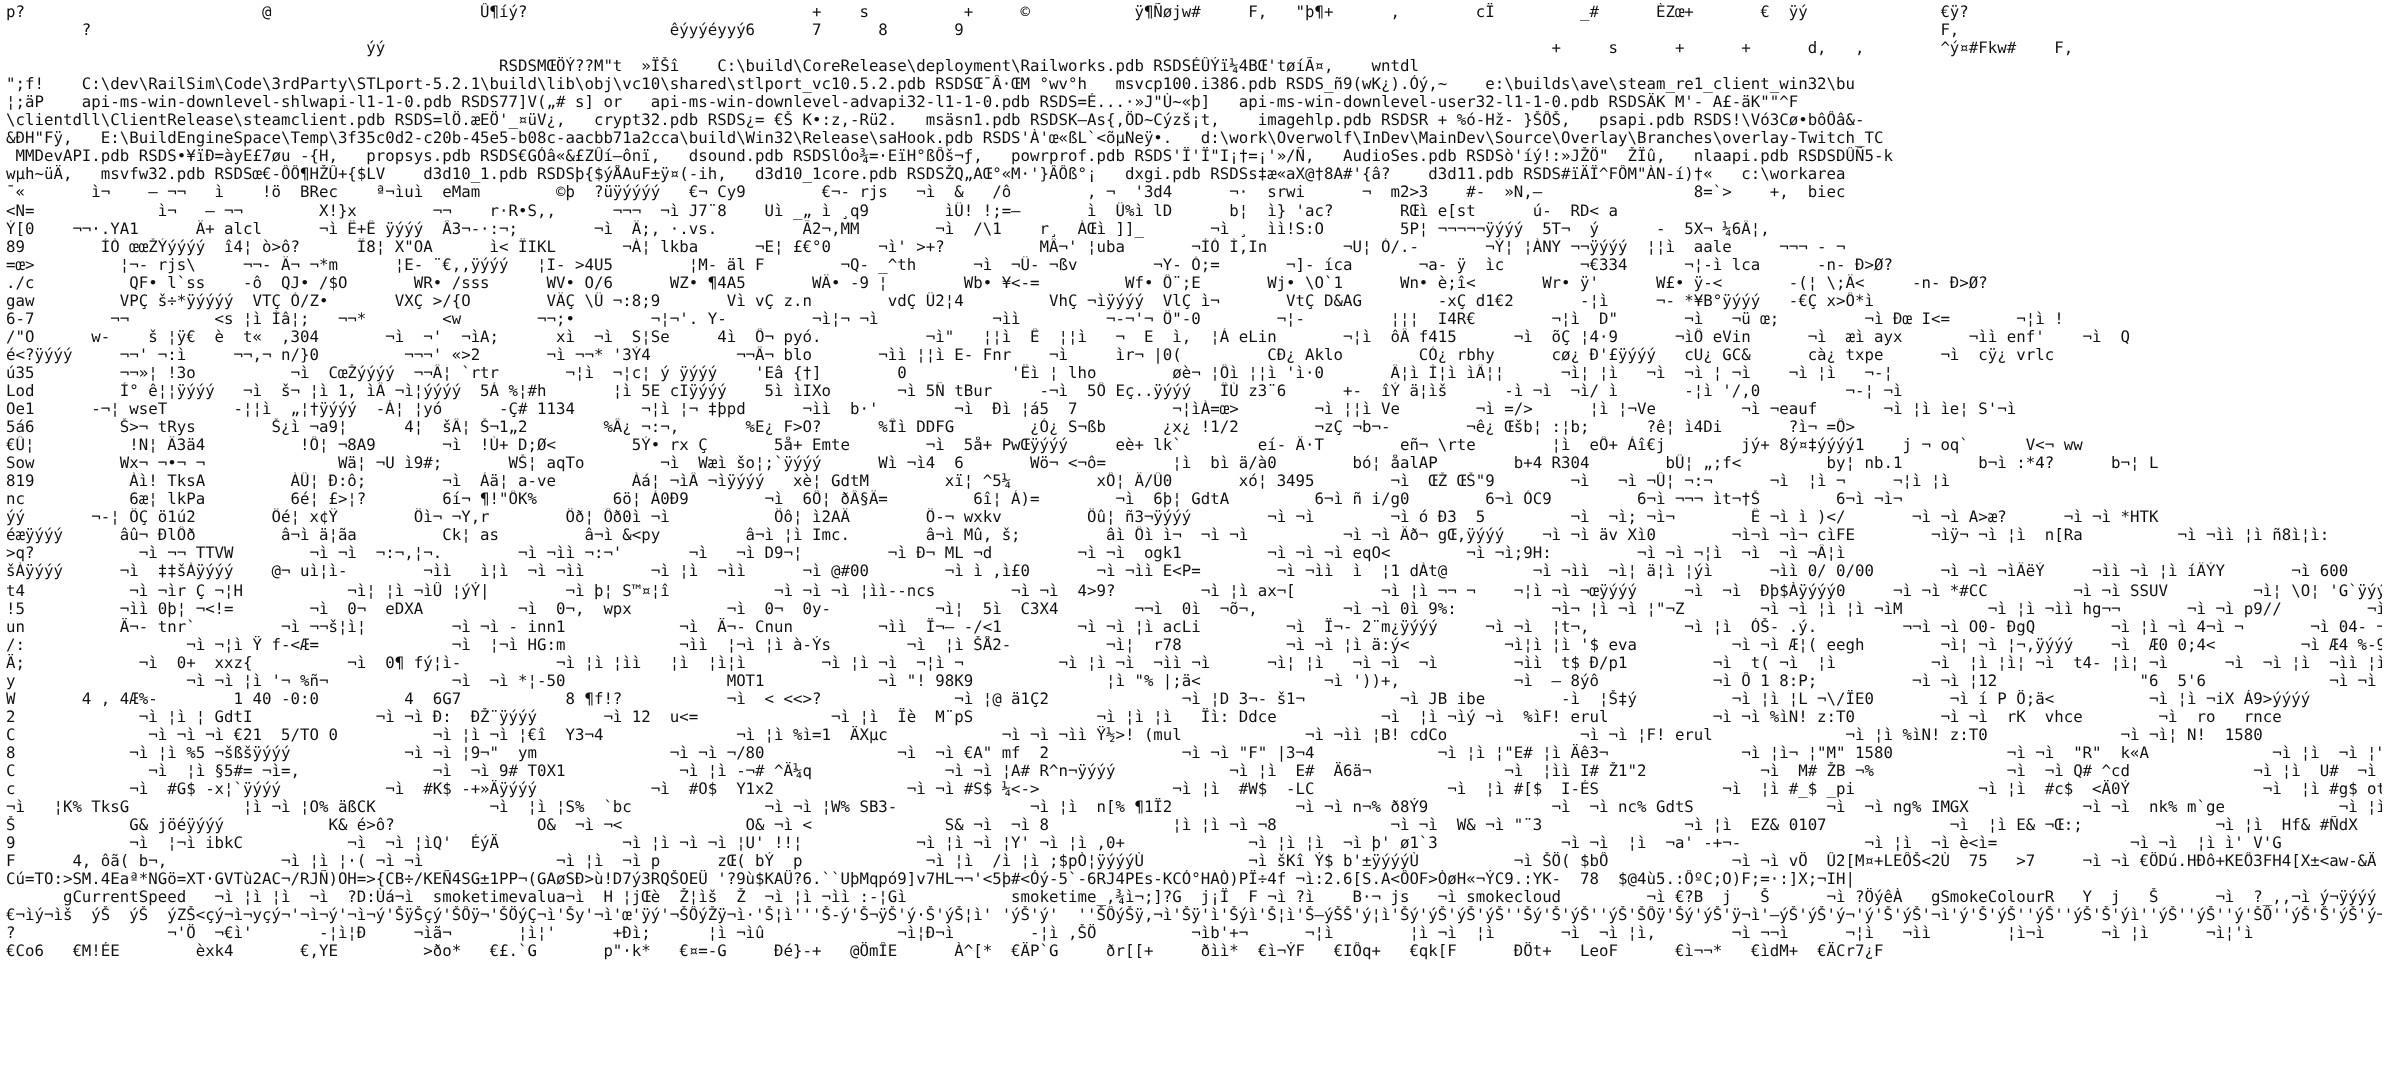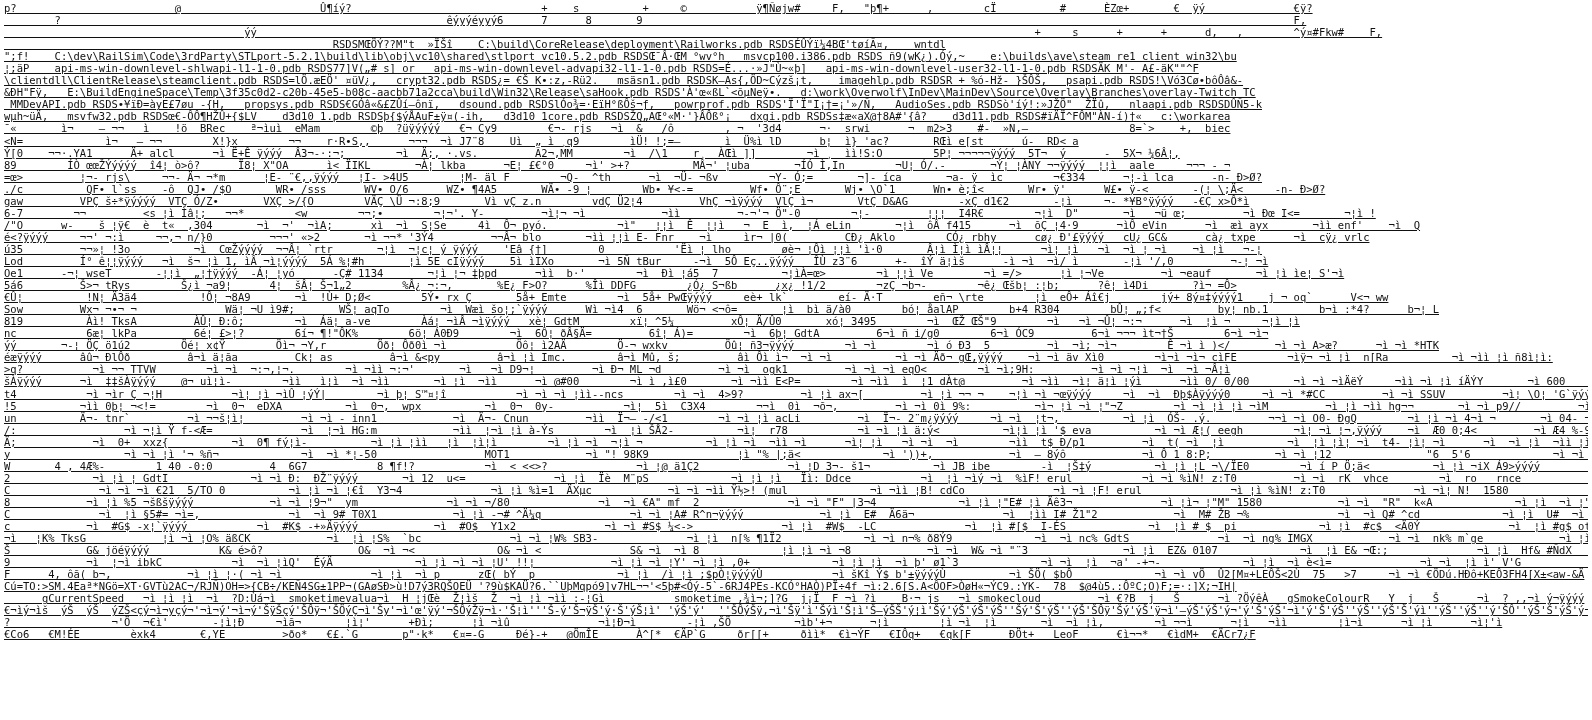--- a/index.html
+++ b/index.html
@@ -24,19 +24,18 @@
     line-height: 12.05px;
     letter-spacing: 0px;
     white-space: pre;
     overflow: hidden;
     word-break: break-all;
   }
   #dump .row {
     display: block;
     height: 12.05px;
     overflow: hidden;
-    text-decoration: underline;
   }
 </style>
 </head>
 <body>
 
 <div id="dump"><span class="row">p?                         @                      Û¶íý?                              +    s          +     ©           ÿ¶Ñøjw#     F,   "þ¶+      ,        cÏ         _#      ÈZœ+       €  ÿý              €ÿ?</span><span class="row">        ?                                                             êýyýéyyý6      7      8       9                                                                                                       F,</span><span class="row">                                      ýý                                                                                                                           +     s      +      +      d,   ,        ^ý¤#Fkw#    F,</span><span class="row">                                                    RSDSMŒÖÝ??M"t  »ÏŠî    C:\build\CoreRelease\deployment\Railworks.pdb RSDSÉÛÝï¼4BŒ'tøíÃ¤,    wntdl</span><span class="row">";f!    C:\dev\RailSim\Code\3rdParty\STLport-5.2.1\build\lib\obj\vc10\shared\stlport_vc10.5.2.pdb RSDSŒ¯Â·ŒM °wv°h   msvcp100.i386.pdb RSDS_ñ9(wK¿).Óý,~    e:\builds\ave\steam_re1_client_win32\bu</span><span class="row">¦;äP    api-ms-win-downlevel-shlwapi-l1-1-0.pdb RSDS77]V(„# s] or   api-ms-win-downlevel-advapi32-l1-1-0.pdb RSDS=É...·»J"Ù~«þ]   api-ms-win-downlevel-user32-l1-1-0.pdb RSDSÄK M'- A£-äK""^F</span><span class="row">\clientdll\ClientRelease\steamclient.pdb RSDS=lÖ.æEÖ'_¤üV¿,   crypt32.pdb RSDS¿= €Š K•:z,-Rü2.   msäsn1.pdb RSDSK—As{,ÖD~Cýzš¡t,    imagehlp.pdb RSDSR + %ó-Hž- }ŠÔŠ,   psapi.pdb RSDS!\Vó3Cø•bôÔâ&amp;-</span><span class="row">&amp;ÐH"Fÿ,   E:\BuildEngineSpace\Temp\3f35c0d2-c20b-45e5-b08c-aacbb71a2cca\build\Win32\Release\saHook.pdb RSDS'À'œ«ßL`&lt;õµNeÿ•.   d:\work\Overwolf\InDev\MainDev\Source\Overlay\Branches\overlay-Twitch_TC</span><span class="row"> MMDevAPI.pdb RSDS•¥ïÐ=àyE£7øu -{H,   propsys.pdb RSDS€GÓâ«&amp;£ZÛí—ônï,   dsound.pdb RSDSlÓo¾=·EïH°ßÔš¬ƒ,   powrprof.pdb RSDS'Ï'Ï"I¡†=¡'»/Ñ,   AudioSes.pdb RSDSò'íý!:»JŽÖ"  ŽÏû,   nlaapi.pdb RSDSDÛÑ5-k</span><span class="row">wµh~üÄ,   msvfw32.pdb RSDSœ€-ÔÔ¶HŽÛ+{$LV    d3d10_1.pdb RSDSþ{$ýÅAuF±ÿ¤(-ih,   d3d10_1core.pdb RSDSŽQ„AŒ°«M·'}ÂÔß°¡   dxgi.pdb RSDSs‡æ«aX@†8A#'{â?    d3d11.pdb RSDS#ïÄÏ^FÔM"ÀN-í)†«   c:\workarea</span><span class="row">¯«       ì¬    — ¬¬   ì    !ö  BRec    ª¬ìuì  eMam        ©þ  ?üÿýýýý   €¬ Cy9        €¬- rjs   ¬ì  &amp;   /ô        , ¬  '3d4      ¬·  srwi      ¬  m2&gt;3    #-  »N,—                8=`&gt;    +,  biec</span><span class="row">&lt;N=             ì¬   — ¬¬        X!}x        ¬¬    r·R•S,,      ¬¬¬  ¬ì J7¨8    Uì _„ ì ¸q9        ìÜ! !;=—       ì  Ü%ì lD      b¦  ì} 'ac?       RŒì e[st      ú-  RD&lt; a</span><span class="row">Ý[0    ¬¬·.YA1      Ä+ alcl      ¬ì Ë+Ê ÿýýý  Â3¬-·:¬;        ¬ì  Ä;, ·.vs.         Ã2¬,MM        ¬ì  /\1    r¸  ÀŒì ]]_       ¬ì ¸  ìì!S:O        5P¦ ¬¬¬¬¬ÿýýý  5T¬  ý      -  5X¬ ¼6Â¦,</span><span class="row">89        ÍÒ œœŽÝýýýý  î4¦ ò&gt;ô?      Ï8¦ X"OA      ì&lt; ÏIKL       ¬À¦ lkba      ¬E¦ £€°0     ¬ì' &gt;+?          MÂ¬' ¦uba       ¬ÍÓ Ì,In        ¬U¦ Ó/.-       ¬Ý¦ ¦ÀNY ¬¬ÿýýý  ¦¦ì  aale     ¬¬¬ - ¬</span><span class="row">=œ&gt;         ¦¬- rjs\     ¬¬- Ä¬ ¬*m      ¦E- ¨€,,ÿýýý   ¦I- &gt;4U5        ¦M- äl F        ¬Q- _^th      ¬ì  ¬Ü- ¬ßv        ¬Y- Ó;=       ¬]- íca       ¬a- ÿ  ìc        ¬€334      ¬¦-ì lca      -n- Ð&gt;Ø?</span><span class="row">./c          QF• l`ss    -ô  QJ• /$O       WR• /sss      WV• O/6      WZ• ¶4A5       WÄ• -9 ¦        Wb• ¥&lt;-=         Wf• Ô¨;E       Wj• \O`1      Wn• è;î&lt;       Wr• ÿ'      W£• ÿ-&lt;       -(¦ \;Ä&lt;     -n- Ð&gt;Ø?</span><span class="row">gaw         VPÇ š÷*ÿýýýý  VTÇ Ó/Z•       VXÇ &gt;/{O        VÄÇ \Ü ¬:8;9       Vì vÇ z.n        vdÇ Ü2¦4         VhÇ ¬ìÿýýý  VlÇ ì¬       VtÇ D&amp;AG        -xÇ d1€2       -¦ì     ¬- *¥B°ÿýýý   -€Ç x&gt;Ô*ì</span><span class="row">6-7        ¬¬         &lt;s ¦ì Ìâ¦;   ¬¬*        &lt;w        ¬¬;•        ¬¦¬'. Y-         ¬ì¦¬ ¬ì            ¬ìì         ¬-¬'¬ Ö"-0        ¬¦-         ¦¦¦  I4R€        ¬¦ì  D"       ¬ì   ¬ü œ;         ¬ì Ðœ I&lt;=       ¬¦ì !</span><span class="row">/"O      w-    š ¦ÿ€  è  t«  ,304       ¬ì  ¬'  ¬ìA;      xì  ¬ì  S¦Se     4ì  Ô¬ pyó.           ¬ì"   ¦¦ì  Ê  ¦¦ì   ¬  E  ì,  ¦Á eLin       ¬¦ì  ôÂ f415      ¬ì  õÇ ¦4·9      ¬ìÔ eVin      ¬ì  æì ayx       ¬ìì enf'    ¬ì  Q</span><span class="row">é&lt;?ÿýýý     ¬¬' ¬:ì     ¬¬,¬ n/}0         ¬¬¬' «&gt;2       ¬ì ¬¬* '3Ý4         ¬¬Â¬ blo       ¬ìì ¦¦ì E- Fnr    ¬ì     ìr¬ |0(         CÐ¿ Aklo        CÓ¿ rbhy      cø¿ Ð'£ÿýýý   cU¿ GC&amp;      cà¿ txpe      ¬ì  cÿ¿ vrlc</span><span class="row">ú35         ¬¬»¦ !3o          ¬ì  CœŽýýýý  ¬¬Â¦ `rtr       ¬¦ì  ¬¦c¦ ý ÿýýý    'Eâ {†]        0           'Ëì ¦ lho        øè¬ ¦Ôì ¦¦ì 'ì·0       Â¦ì Ì¦ì ìÂ¦¦      ¬ì¦ ¦ì   ¬ì  ¬ì ¦ ¬ì    ¬ì ¦ì   ¬-¦</span><span class="row">Lod         Í° ê¦¦ÿýýý   ¬ì  š¬ ¦ì 1, ìÂ ¬ì¦ýýýý  5Á %¦#h       ¦ì 5E cIÿýýý    5ì ìIXo       ¬ì 5Ñ tBur     -¬ì  5Ô Eç..ÿýýý   ÎÙ z3¨6      +-  îÝ ä¦ìš      -ì ¬ì  ¬ì/ ì       -¦ì '/,0         ¬-¦ ¬ì</span><span class="row">Oe1      -¬¦ wseT       -¦¦ì  „¦†ÿýýý  -Á¦ ¦yó      -Ç# 1134       ¬¦ì ¦¬ ‡þpd      ¬ìì  b·'        ¬ì  Ðì ¦á5  7          ¬¦ìÀ=œ&gt;        ¬ì ¦¦ì Ve        ¬ì =/&gt;      ¦ì ¦¬Ve         ¬ì ¬eauf       ¬ì ¦ì ìe¦ S'¬ì</span><span class="row">5á6         Š&gt;¬ tRys        Š¿ì ¬a9¦      4¦  šÂ¦ Š¬1„2        %Â¿ ¬:¬,       %E¿ F&gt;O?      %Îì DDFG        ¿Ó¿ S¬ßb      ¿x¿ !1/2        ¬zÇ ¬b¬-        ¬ê¿ Œšb¦ :¦b;      ?ê¦ ì4Di       ?ì¬ =Ô&gt;</span><span class="row">€Û¦          !N¦ Ä3ä4          !Ô¦ ¬8A9       ¬ì  !Ù+ D;Ø&lt;        5Ý• rx Ç       5å+ Emte        ¬ì  5å+ PwŒÿýýý     eè+ lk`        eí- Ä·T        eñ¬ \rte        ¦ì  eÔ+ Áî€j        jý+ 8ý¤‡ýýýý1    j ¬ oq`      V&lt;¬ ww</span><span class="row">Sow         Wx¬ ¬•¬ ¬              Wä¦ ¬U ì9#;       WŠ¦ aqTo        ¬ì  Wæì šo¦;`ÿýýý      Wì ¬ì4  6       Wö¬ &lt;¬ô=       ¦ì  bì ä/à0        bó¦ åalAP        b+4 R304        bÛ¦ „;f&lt;         by¦ nb.1        b¬ì :*4?      b¬¦ L</span><span class="row">819          Àì! TksA         ÀÛ¦ Ð:ô;        ¬ì  Áä¦ a-ve        Àá¦ ¬ìÂ ¬ìÿýýý   xè¦ GdtM        xï¦ ^5¼         xÔ¦ Ä/Û0       xó¦ 3495        ¬ì  ŒŽ ŒŠ"9        ¬ì   ¬ì ¬Û¦ ¬:¬      ¬ì  ¦ì ¬     ¬¦ì ¦ì</span><span class="row">nc           6æ¦ lkPa         6é¦ £&gt;¦?        6í¬ ¶!"ÔK%        6ö¦ Á0Ð9        ¬ì  6Ô¦ ðÂ§Ä=         6î¦ Á)=        ¬ì  6þ¦ GdtA         6¬ì ñ i/g0        6¬ì ÓC9         6¬ì ¬¬¬ ìt¬†Š        6¬ì ¬ì¬</span><span class="row">ýý       ¬-¦ ÖÇ ö1ú2        Öé¦ x¢Ÿ        Öì¬ ¬Y,r        Öð¦ Ôð0ì ¬ì           Öô¦ ì2AÄ        Ö-¬ wxkv         Öû¦ ñ3¬ÿýýý        ¬ì ¬ì        ¬ì ó Ð3  5         ¬ì  ¬ì; ¬ì¬        Ê ¬ì ì )&lt;/       ¬ì ¬ì A&gt;æ?      ¬ì ¬ì *HTK</span><span class="row">éæÿýýý      âû¬ ÐlÔð         â¬ì ä¦ãa         Ck¦ as         â¬ì &amp;&lt;py         â¬ì ¦ì Imc.        â¬ì Mû, š;         âì Ôì ì¬  ¬ì ¬ì          ¬ì ¬ì Äð¬ gŒ,ÿýýý    ¬ì ¬ì äv Xì0        ¬ì¬ì ¬ì¬ cìFE        ¬ìÿ¬ ¬ì ¦ì  n[Ra          ¬ì ¬ìì ¦ì ñ8ì¦ì:</span><span class="row">&gt;q?           ¬ì ¬¬ TTVW        ¬ì ¬ì  ¬:¬,¦¬.        ¬ì ¬ìì ¬:¬'       ¬ì   ¬ì D9¬¦         ¬ì Ð¬ ML ¬d         ¬ì ¬ì  ogk1         ¬ì ¬ì ¬ì eqO&lt;        ¬ì ¬ì;9H:         ¬ì ¬ì ¬¦ì  ¬ì  ¬ì ¬Â¦ì</span><span class="row">šÀÿýýý      ¬ì  ‡‡šÀÿýýý    @¬ uì¦ì-        ¬ìì   ì¦ì  ¬ì ¬ìì       ¬ì ¦ì  ¬ìì      ¬ì @#00        ¬ì ì ,ì£0       ¬ì ¬ìì E&lt;P=        ¬ì ¬ìì  ì  ¦1 dÀt@         ¬ì ¬ìì  ¬ì¦ ä¦ì ¦ýì      ¬ìì 0/ 0/00       ¬ì ¬ì ¬ìÄëÝ     ¬ìì ¬ì ¦ì íÄÝY       ¬ì 600          ¬ì"¦ì t0,:        ¬ì ìì ¦ì ìûÝF        ¬ì ¬ì ¦ì¦</span><span class="row">t4           ¬ì ¬ìr Ç ¬¦H           ¬ì¦ ¦ì ¬ìÛ ¦ýÝ|        ¬ì þ¦ S™¤¦î           ¬ì ¬ì ¬ì ¦ìì--ncs        ¬ì ¬ì  4&gt;9?         ¬ì ¦ì ax¬[         ¬ì ¦ì ¬¬ ¬    ¬¦ì ¬ì ¬œÿýýý     ¬ì  ¬ì  Ðþ$Àÿýýý0     ¬ì ¬ì *#CC         ¬ì ¬ì SSUV         ¬ì¦ \O¦ 'G`ÿýýý  ¬ì  Ú#¬ &gt;/&lt;-</span><span class="row">!5          ¬ìì 0þ¦ ¬&lt;!=        ¬ì  0¬  eDXA          ¬ì  0¬,  wpx          ¬ì  0¬  0y-           ¬ì¦  5ì  C3X4        ¬¬ì  0ì  ¬õ¬,         ¬ì ¬ì 0ì 9%:          ¬ì¬ ¦ì ¬ì ¦"¬Z        ¬ì ¬ì ¦ì ¦ì ¬ìM         ¬ì ¦ì ¬ìì hg¬¬       ¬ì ¬ì p9//         ¬ì ¦ì ¬ì»+  Ž4"5       ¬ì §/- þ¦ì·ô7</span><span class="row">un          Ä¬- tnr`         ¬ì ¬¬š¦ì¦         ¬ì ¬ì - inn1            ¬ì  Ä¬- Cnun         ¬ìì  Ï¬— -/&lt;1        ¬ì ¬ì ¦ì acLi         ¬ì  Ï¬- 2¨m¿ÿýýý     ¬ì ¬ì  ¦t¬,          ¬ì ¦ì  ÓŠ- .ý.         ¬¬ì ¬ì O0- ÐgQ        ¬ì ¦ì ¬ì 4¬ì ¬       ¬ì 04- ¬¬ÿýýý</span><span class="row">/:                 ¬ì ¬¦ì Ÿ f-&lt;Æ=              ¬ì  ¦¬ì HG:m            ¬ìì  ¦¬ì ¦ì à-Ýs        ¬ì  ¦ì ŠÅ2-          ¬ì¦  r78           ¬ì ¬ì ¦ì ä:ý&lt;          ¬ì¦ì ¦ì '$ eva          ¬ì ¬ì Æ¦( eegh        ¬ì¦ ¬ì ¦¬,ÿýýý    ¬ì  Æ0 0;4&lt;         ¬ì Æ4 %-9µÿýýý   ¬ì Æ8  $‡#        ¬ì ¦ì  ¬¦ì  -pý%         ¬ì ¦ì</span><span class="row">Ä;            ¬ì  0+  xxz{          ¬ì  0¶ fý¦ì-          ¬ì ¦ì ¦ìì   ¦ì  ¦ì¦ì        ¬ì ¦ì ¬ì  ¬¦ì ¬          ¬ì ¦ì ¬ì  ¬ìì ¬ì      ¬ì¦ ¦ì   ¬ì ¬ì  ¬ì        ¬ìì  t$ Ð/p1         ¬ì  t( ¬ì  ¦ì          ¬ì  ¦ì ¦ì¦ ¬ì  t4- ¦ì¦ ¬ì      ¬ì  ¬ì ¦ì  ¬ìì ¦ì         ¬ì   ¬ì ¦ì -¦-          ¬ì ¬ì ¬ì ¦ì  hì        ¬ì  ¦ì  ¦ì</span><span class="row">y                  ¬ì ¬ì ¦ì '¬ %ñ¬             ¬ì  ¬ì *¦-50                 MOT1            ¬ì "! 98K9              ¦ì "% |;ä&lt;             ¬ì '))+,            ¬ì  — 8ýô            ¬ì Ô 1 8:P;          ¬ì ¬ì ¦12               "6  5'6             ¬ì ¬ì ': Ä¾"n          ¬ì  &gt; äU:µÿýýý         ¬ì "B î7ô8</span><span class="row">W       4 , 4Æ%-        1 40 -0:0         4  6G7           8 ¶f!?           ¬ì  &lt; &lt;&lt;&gt;?              ¬ì ¦@ ä1Ç2              ¬ì ¦D 3¬- š1¬          ¬ì JB ibe        -ì  ¦Š‡ý          ¬ì ¦ì ¦L ¬\/ÏE0        ¬ì í P Ö;ä&lt;          ¬ì ¦ì ¬iX Á9&gt;ýýýý         ¬ì ¦ì ý2#4</span><span class="row">2             ¬ì ¦ì ¦ GdtI             ¬ì ¬ì Ð:  ÐŽ¨ÿýýý       ¬ì 12  u&lt;=              ¬ì ¦ì  Ïè  M¨pS             ¬ì ¦ì ¦ì   Ïì: Ddce           ¬ì  ¦ì ¬ìý ¬ì  %ìF! erul           ¬ì ¬ì %ìN! z:T0         ¬ì ¬ì  rK  vhce        ¬ì  ro   rnce             ¬ì rŠ     rïe            ¬ì rw   Ewce            ¬ì r[</span><span class="row">C              ¬ì ¬ì ¬ì €21  5/TO 0          ¬ì ¦ì ¬ì ¦€î  Y3¬4              ¬ì ¦ì %ì=1  ÄXµc            ¬ì ¬ì ¬ìì Ÿ½&gt;! (mul             ¬ì ¬ìì ¦B! cdCo              ¬ì ¬ì ¦F! erul              ¬ì ¦ì %ìN! z:T0              ¬ì ¬ì¦ N!  1580             ¬ì ¦ì ¦"R" k«A              ¬ì  ¬"V"  ä9ý:              ¬ìì ¬ì"Z"  Gdtt              ¬ì ¦ì ì\" ÇE ÿýýý               ¬ì ¦ì "b"  ì4Ô5            ¬ì ¬ì   ¦ì ¦"f"</span><span class="row">8            ¬ì ¦ì %5 ¬šßšÿýýý            ¬ì ¬ì ¦9¬"  ym              ¬ì ¬ì ¬/80              ¬ì  ¬ì €A" mf  2              ¬ì ¬ì "F" |3¬4             ¬ì ¦ì ¦"E# ¦ì Äê3¬              ¬ì ¦ì¬ ¦"M" 1580            ¬ì ¬ì  "R"  k«A             ¬ì ¦ì  ¬ì ¦"V" ä9ý:              ¬ì ¬ì "Z"  Gdtt            ¬ì ¬ì ¦\" ÇE ÿýýý              ¬ì ¬ì "b"  ì4Ô5             ¬ì  ¦ì ¦"f"</span><span class="row">C              ¬ì  ¦ì §5#= ¬ì=,              ¬ì  ¬ì 9# T0X1            ¬ì ¦ì -¬# ^Ä¼q              ¬ì ¬ì ¦A# R^n¬ÿýýý            ¬ì ¦ì  E#  Ä6ä¬              ¬ì  ¦ìì I# Ž1"2            ¬ì  M# ŽB ¬%              ¬ì  ¬ì Q# ^cd             ¬ì ¦ì  U#  ¬ì ¬¦Ý              ¬ì ¦ì  ¬ì Ý# ¦ì ¦ì           ¬ì ¬ì  ¬ì ¦ì Ý# I+¦X            ¬ì ¬ì  Íd# '2Ð3            ¬ì ¬ì  Ïh# /2</span><span class="row">c            ¬ì  #G$ -x¦`ÿýýý           ¬ì  #K$ -+»Äÿýýý            ¬ì  #O$  Y1x2              ¬ì ¬ì #S$ ¼&lt;-&gt;              ¬ì ¦ì  #W$  -LC              ¬ì  ¦ì #[$  I-ÉS             ¬ì  ¦ì #_$ _pi             ¬ì ¦ì  #c$  &lt;Ä0Ý              ¬ì  ¦ì #g$ ott_           ¬ì ¦ì  #k$ alpi             ¬ì ¦ì  #o$ ifn.             ¬ì ¦ì  #s$ q/O            ¬ì Q¦  #w$</span><span class="row">¬ì   ¦K% TksG            ¦ì ¬ì ¦O% äßCK            ¬ì  ¦ì ¦S%  `bc              ¬ì ¬ì ¦W% SB3-              ¬ì ¦ì  n[% ¶1Ï2             ¬ì ¬ì n¬% ð8Ý9             ¬ì  ¬ì nc% GdtS              ¬ì  ¬ì ng% IMGX            ¬ì ¬ì  nk% m`ge            ¬ì ¦ì no% R/ì0            ¬ì  ¬ì ss% Ï3Ô4             ¬ì ¦ì  ¬ì  ww% emtS            ¬ì ¬ì ¬ì</span><span class="row">Š            G&amp; jöéÿýýý           K&amp; é&gt;ô?               O&amp;  ¬ì ¬&lt;             O&amp; ¬ì &lt;              S&amp; ¬ì  ¬ì 8             ¦ì ¦ì ¬ì ¬8            ¬ì ¬ì  W&amp; ¬ì "¨3               ¬ì ¦ì  EZ&amp; 0107             ¬ì  ¦ì E&amp; ¬Œ:;              ¬ì ¦ì  Hf&amp; #ÑdX           ¬ì ¦ì Hj&amp; Sh               ¬ì ¦ì Hn&amp; e/*              ¬ì ¦ì ¬`h¬ r              ¬ì ¦ì  Hr&amp; 2259           ¬ì ¬ì Hv&amp;  ý`b             ¬ì ¦ì Hz&amp; eBri</span><span class="row">9            ¬ì  ¦¬ì ibkC           ¬ì  ¬ì ¦ìQ'  ÉýÄ             ¬ì ¦ì ¬ì ¬ì ¦U' !!¦            ¬ì ¦ì ¬ì ¦Y' ¬ì ¦ì ,0+             ¬ì ¦ì ¦ì  ¬ì þ' ø1`3             ¬ì ¬ì  ¦ì  ¬a' -+¬-             ¬ì ¦ì  ¬ì è&lt;ì=              ¬ì ¬ì  ¦ì ì' V'G               ¬ì ¦ì  ¬m' +M               ¬ì ¬ìq'  `h`r             ¬ì ¦ì ¦ì ¬ì u¦ Ä/Ì0            ¬ì ¬ì ¦ì  ¬ì Ï7Ä8              ¬ì ¦ì  ¦ì</span><span class="row">F      4, ôã( b¬,            ¬ì ¦ì ¦·( ¬ì ¬ì              ¬ì ¦ì  ¬ì p      zŒ( bÝ  p             ¬ì ¦ì  /ì ¦ì ;$pÒ¦ÿýýýÙ           ¬ì šKî Ý$ b'±ÿýýýÙ          ¬ì ŠÖ( $bÔ             ¬ì ¬ì vÖ  Û2[M¤+LEÔŠ&lt;2Ù  75   &gt;7     ¬ì ¬ì €ÖDú.HÐô+KEÔ3FH4[X±&lt;aw-&amp;Ä</span><span class="row">Cú=TO:&gt;SM.4Eaª*NGö=XT·GVTù2AC¬/RJÑ)OH=&gt;{CB÷/KEÑ4SG±1PP¬(GAøSÐ&gt;ù!D7ý3RQŠOEÜ '?9ù$KAÜ?6.``UþMqpó9]v7HL¬¬'&lt;5þ#&lt;Óý-5`-6RJ4PEs-KCÓ°HAÒ)PÏ÷4f ¬ì:2.6[S.A&lt;ÔOF&gt;ÒøH«¬ÝC9.:YK-  78  $@4ù5.:ÔºC;O)F;=·:]X;¬IH|</span><span class="row">      gCurrentSpeed   ¬ì ¦ì ¦ì  ¬ì  ?D:Ùá¬ì  smoketimevalua¬ì  H ¦jŒè  Ž¦ìš  Ž  ¬ì ¦ì ¬ìì :-¦Gì           smoketime_,¾ì¬;]?G  j¡Ï  F ¬ì ?ì    B·¬ js   ¬ì smokecloud         ¬ì €?B  j   Š      ¬ì ?ÖýêÀ   gSmokeColourR   Y  j   Š      ¬ì  ?_,,¬ì ý¬ÿýýý</span><span class="row">€¬ìý¬ìš  ýŠ  ýŠ  ýZŠ&lt;çý¬ì¬yçý¬'¬ì¬ý'¬ì¬ý'ŠÿŠçý'ŠÔÿ¬'ŠÖýÇ¬ì'Šy'¬ì'œ'ÿý'¬ŠÔýŽÿ¬ì·'Š¦ì'''Š-ý'Š¬ÿŠ'ý·Š'ýŠ¦ì' 'ýŠ'ý'  ''ŠÔýŠÿ,¬ì'Šÿ'ì'Šýì'Š¦ì'Š—ýŠŠ'ý¦ì'Šý'ýŠ'ýŠ'ýŠ''Šý'Š'ýŠ''ýŠ'ŠÔÿ'Šý'ýŠ'ÿ¬ì'—ýŠ'ýŠ'ý¬'ý'Š'ýŠ'¬ì'ý'Š'ýŠ''ýŠ''ýŠ'Š'ýì''ýŠ''ýŠ''ý'ŠÔ''ýŠ'Š'ýŠ'ý¬'Š'ýŠ'Š'ýŠ'Š'ýì'' 'ýŠ'Š'ý'  ìŠ'ý'Š'ýŠ'Š'ý''Š'ýŠ'Š'ý''Š'ýŠ'Š'ý''Š'ý''ŠÔ'ýŠ'Š'ý''Š</span><span class="row">?                ¬'Ö  ¬€ì'       -¦ì¦Ð     ¬ìã¬       ¦ì¦'      +Ðì;      ¦ì ¬ìû              ¬ì¦Ð¬ì        -¦ì ,ŠÖ          ¬ìb'+¬      ¬¦ì        ¦ì ¬ì  ¦ì       ¬ì  ¬ì ¦ì,        ¬ì ¬¬ì      ¬¦ì   ¬ìì        ¦ì¬ì      ¬ì ¦ì      ¬ì¦'ì</span><span class="row">€Co6   €M!ÉE        èxk4       €,YE         &gt;ðo*   €£.`G       p"·k*   €¤=-G     Ðé}-+   @ÖmÎE      À^[*  €ÄP`G     ðr[[+     ðìì*  €ì¬ÝF   €IÔq+   €qk[F      ÐÖt+   LeoF      €ì¬¬*   €ìdM+  €ÄCr7¿F</span></div>
 
 </body></html>

